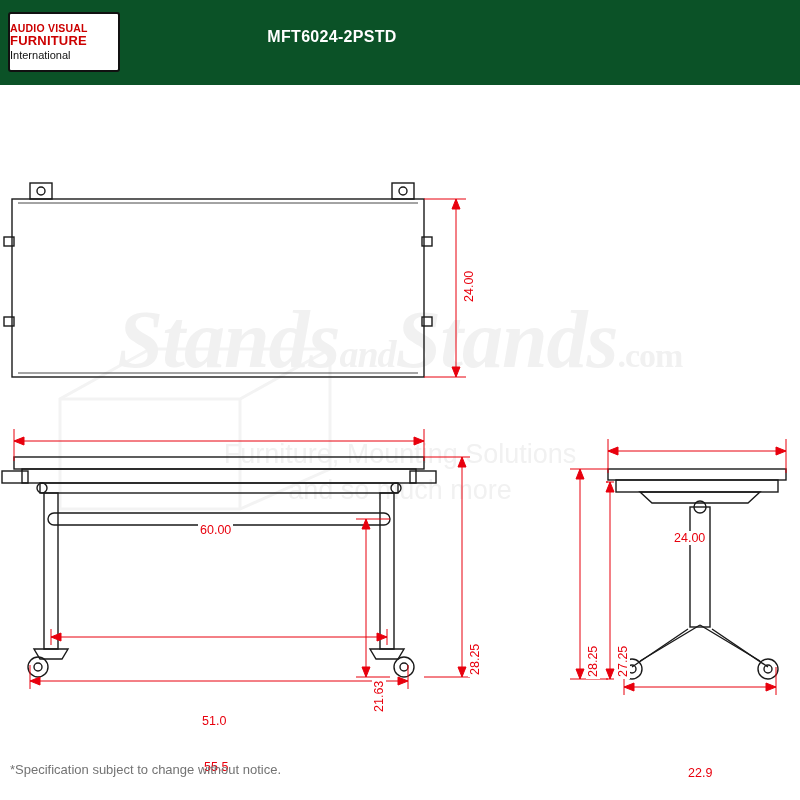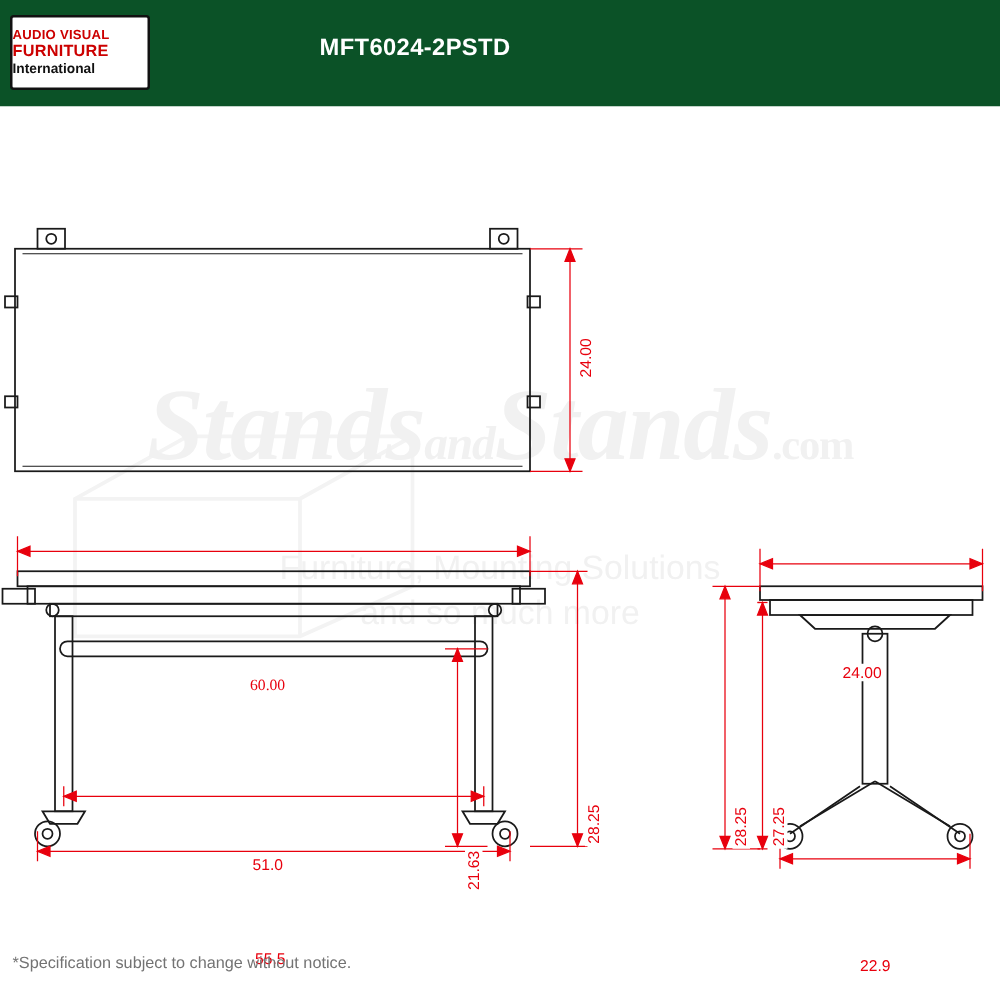--- a/index.html
+++ b/index.html
@@ -17,24 +17,24 @@
   }
   .logo-box{
     position:absolute;left:8px;top:12px;width:112px;height:60px;
     background:#ffffff;border:2px solid #111;border-radius:3px;
     box-sizing:border-box;
     display:flex;flex-direction:column;align-items:flex-start;justify-content:center;
     line-height:1.05;
   }
   .logo-l1{color:#cc0000;font-weight:bold;font-size:10.5px;letter-spacing:.2px;}
   .logo-l2{color:#cc0000;font-weight:bold;font-size:13px;letter-spacing:.2px;}
-  .logo-l3{color:#111;font-weight:bold;font-size:11px;margin-top:2px;}
+  .logo-l3{color:#111;font-weight:normal;font-size:11px;margin-top:2px;}
   .header-title{
     position:absolute;left:0;top:28px;width:664px;text-align:center;
-    color:#ffffff;font-weight:bold;font-size:19px;letter-spacing:.3px;
+    color:#ffffff;font-weight:bold;font-size:16px;letter-spacing:.3px;
   }
   
   .canvas{
     position:absolute;top:89px;left:0;width:800px;height:660px;
     background:#ffffff;
   }
   .wm{
     position:absolute;left:0;top:190px;width:800px;height:330px;
     pointer-events:none;
   }
@@ -220,24 +220,24 @@
     <g stroke="#e8000d" fill="#e8000d" stroke-width="1">
       <line x1="624" y1="578" x2="624" y2="606"></line>
       <line x1="776" y1="578" x2="776" y2="606"></line>
       <line x1="624" y1="598" x2="776" y2="598"></line>
       <polygon points="624,598 634,594 634,602"></polygon>
       <polygon points="776,598 766,594 766,602"></polygon>
     </g>
   </svg>
 
   <div class="dim-label vert" style="left:462px;top:215px;">24.00</div>
-  <div class="dim-label" style="left:198px;top:452px;font-family:Liberation Serif, serif;">60.00</div>
+  <div class="dim-label" style="left:198px;top:434px;">60.00</div>
   <div class="dim-label vert" style="left:468px;top:588px;">28.25</div>
   <div class="dim-label vert" style="left:372px;top:625px;">21.63</div>
-  <div class="dim-label" style="left:200px;top:596px;">51.0</div>
+  <div class="dim-label" style="left:200px;top:625px;">51.0</div>
   <div class="dim-label" style="left:202px;top:671px;">55.5</div>
   <div class="dim-label" style="left:672px;top:442px;">24.00</div>
   <div class="dim-label vert" style="left:586px;top:590px;">28.25</div>
   <div class="dim-label vert" style="left:616px;top:590px;">27.25</div>
   <div class="dim-label" style="left:686px;top:677px;">22.9</div>
 
 </div>
 
 <div class="footer-note">*Specification subject to change without notice.</div>
 

